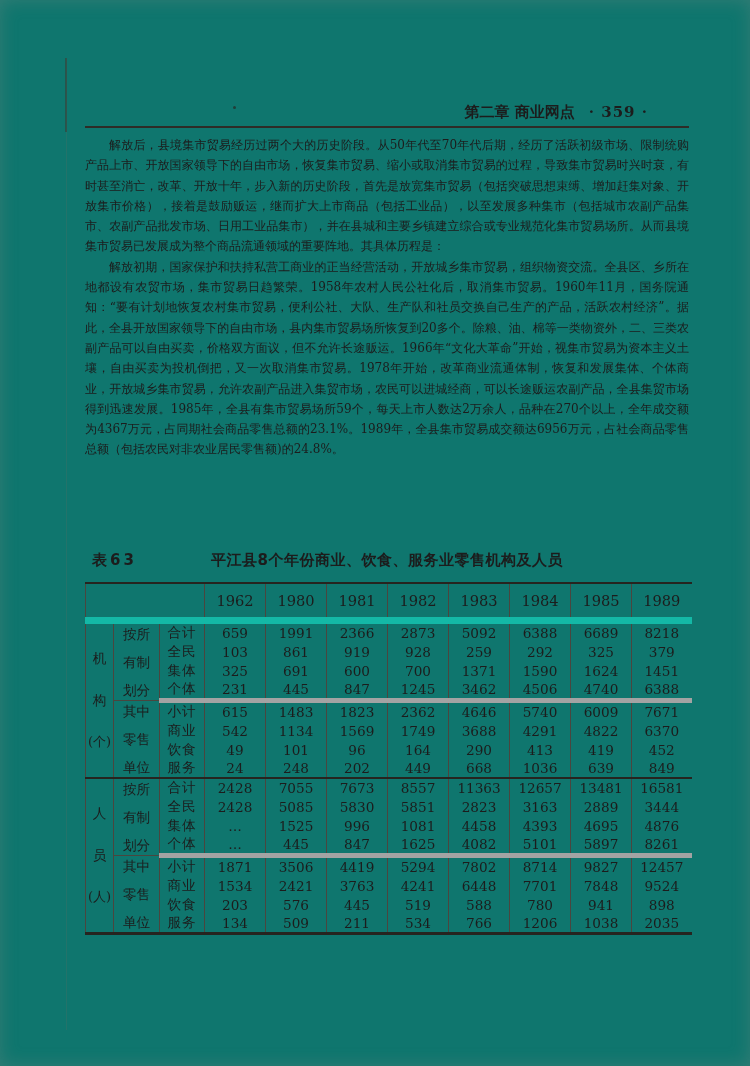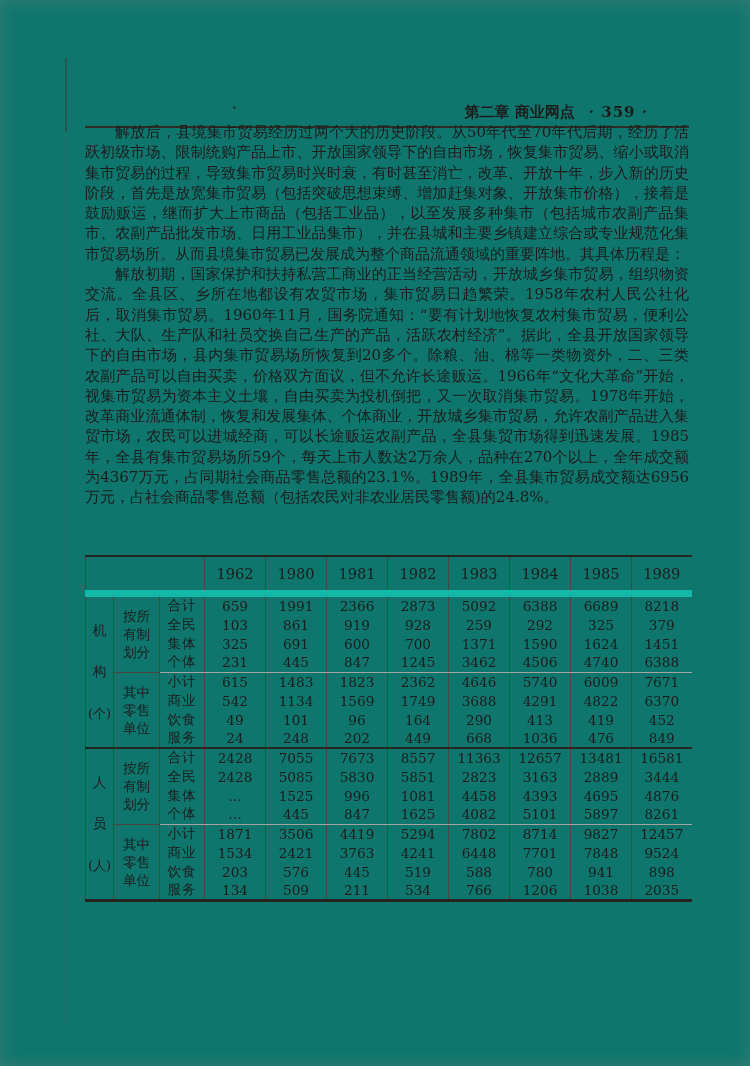--- a/index.html
+++ b/index.html
@@ -25,22 +25,22 @@
   }
   .running-head .pgno {
     margin-left:14px; font-family:"DejaVu Serif","Liberation Serif",serif;
     font-weight:bold; letter-spacing:1px;
   }
   .head-rule { position:absolute; top:126px; left:85px; width:604px; height:2px;
     background:#2e2c27; }
 
   
   .textblock {
-    position:absolute; top:122px; left:85px; width:604px; height:414px;
-    overflow:hidden; font-size:15px; line-height:20.3px;
+    position:absolute; top:135px; left:85px; width:604px; height:414px;
+    overflow:hidden; font-size:12px; line-height:20.3px;
     text-align:justify; text-justify:inter-character;
   }
   .textblock p { margin:0; text-indent:2em; }
 
   
   .table-area { position:absolute; top:549px; left:85px; width:604px; }
   .caption { position:relative; height:27px;
     font-family:"DejaVu Sans","Liberation Sans",sans-serif;
     font-weight:bold; font-size:15px; }
   .caption .lbl { position:absolute; left:7px; top:2px; letter-spacing:3px; }
@@ -59,24 +59,24 @@
   tr.datarow { height:19px; }
   tr.yhead td { height:33px; border-bottom:7px solid #14b8a6; font-size:14.6px; }
   td.corner { border-left:none; }
   td.item { font-size:14px; letter-spacing:1px; }
   td.grp { font-size:15px; }
   td.grp .gcol { display:flex; flex-direction:column; justify-content:space-evenly;
     align-items:center; height:148px; }
   td.grp .paren { font-size:13px; letter-spacing:0; }
   td.sub { border-bottom:1px solid #4a463f; font-size:14px; }
   td.sub .scol { display:flex; flex-direction:column; justify-content:space-between;
-    gap:2px; line-height:16px; }
+    gap:12px; line-height:16px; }
   td.grp1 { border-bottom:2px solid #26241f; }
   td.sub.secline { border-bottom:2px solid #26241f; }
-  tr.subsep td { border-bottom:1px solid #a3a3a3; }
+  tr.subsep td { border-bottom:5px solid #a3a3a3; }
   tr.secend td { border-bottom:2px solid #26241f; }
 </style>
 </head>
 <body>
 
 <div class="page">
   <div class="scan-streak"></div>
   <div class="scan-streak-dark"></div>
   <div class="scan-dot"></div>
 
@@ -84,20 +84,24 @@
     <span>第二章  商业网点</span><span class="pgno">· 359 ·</span>
   </div>
   <div class="head-rule"></div>
 
   <div class="textblock">
     <p>解放后，县境集市贸易经历过两个大的历史阶段。从50年代至70年代后期，经历了活跃初级市场、限制统购产品上市、开放国家领导下的自由市场，恢复集市贸易、缩小或取消集市贸易的过程，导致集市贸易时兴时衰，有时甚至消亡，改革、开放十年，步入新的历史阶段，首先是放宽集市贸易（包括突破思想束缚、增加赶集对象、开放集市价格），接着是鼓励贩运，继而扩大上市商品（包括工业品），以至发展多种集市（包括城市农副产品集市、农副产品批发市场、日用工业品集市），并在县城和主要乡镇建立综合或专业规范化集市贸易场所。从而县境集市贸易已发展成为整个商品流通领域的重要阵地。其具体历程是：</p>
     <p>解放初期，国家保护和扶持私营工商业的正当经营活动，开放城乡集市贸易，组织物资交流。全县区、乡所在地都设有农贸市场，集市贸易日趋繁荣。1958年农村人民公社化后，取消集市贸易。1960年11月，国务院通知：“要有计划地恢复农村集市贸易，便利公社、大队、生产队和社员交换自己生产的产品，活跃农村经济”。据此，全县开放国家领导下的自由市场，县内集市贸易场所恢复到20多个。除粮、油、棉等一类物资外，二、三类农副产品可以自由买卖，价格双方面议，但不允许长途贩运。1966年“文化大革命”开始，视集市贸易为资本主义土壤，自由买卖为投机倒把，又一次取消集市贸易。1978年开始，改革商业流通体制，恢复和发展集体、个体商业，开放城乡集市贸易，允许农副产品进入集贸市场，农民可以进城经商，可以长途贩运农副产品，全县集贸市场得到迅速发展。1985年，全县有集市贸易场所59个，每天上市人数达2万余人，品种在270个以上，全年成交额为4367万元，占同期社会商品零售总额的23.1%。1989年，全县集市贸易成交额达6956万元，占社会商品零售总额（包括农民对非农业居民零售额)的24.8%。</p>
   </div>
 
   <div class="table-area">
+    <div class="caption">
+      <span class="lbl">表63</span>
+      <span class="ttl">平江县8个年份商业、饮食、服务业零售机构及人员</span>
+    </div>
 
     <table class="stat">
       <colgroup>
         <col style="width:28px">
           <col style="width:46px">
           <col style="width:45px">
         <col style="width:61px">
           <col style="width:61px">
           <col style="width:61px">
           <col style="width:61px">
@@ -219,21 +223,21 @@
         <td class="val">452</td>
       </tr>
       <tr class="datarow secend">
         <td class="item">服务</td>
         <td class="val">24</td>
         <td class="val">248</td>
         <td class="val">202</td>
         <td class="val">449</td>
         <td class="val">668</td>
         <td class="val">1036</td>
-        <td class="val">476</td>
+        <td class="val">639</td>
         <td class="val">849</td>
       </tr>
 
       <tr class="datarow">
         <td class="grp" rowspan="8">
           <div class="gcol">
             <span>人</span>
             <span>员</span>
             <span class="paren">(人)</span>
           </div>

